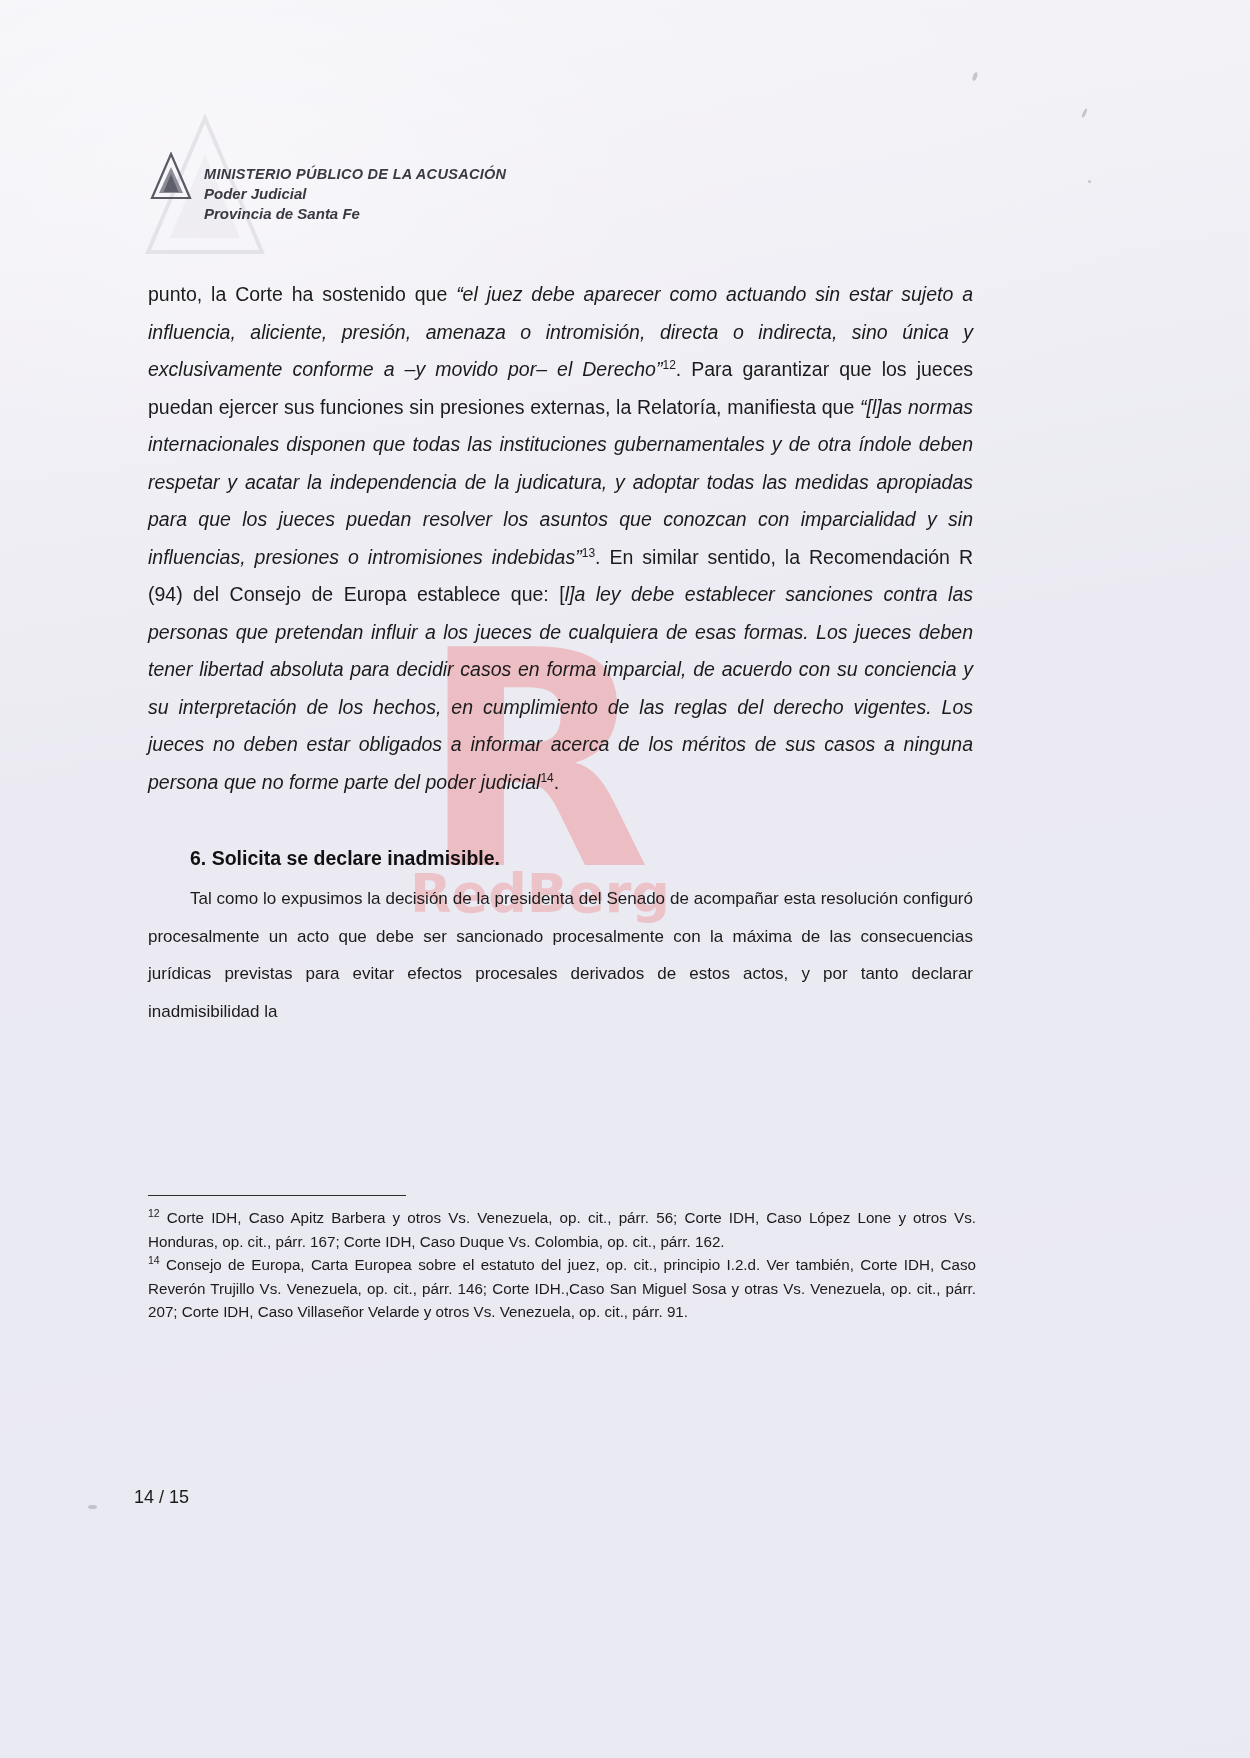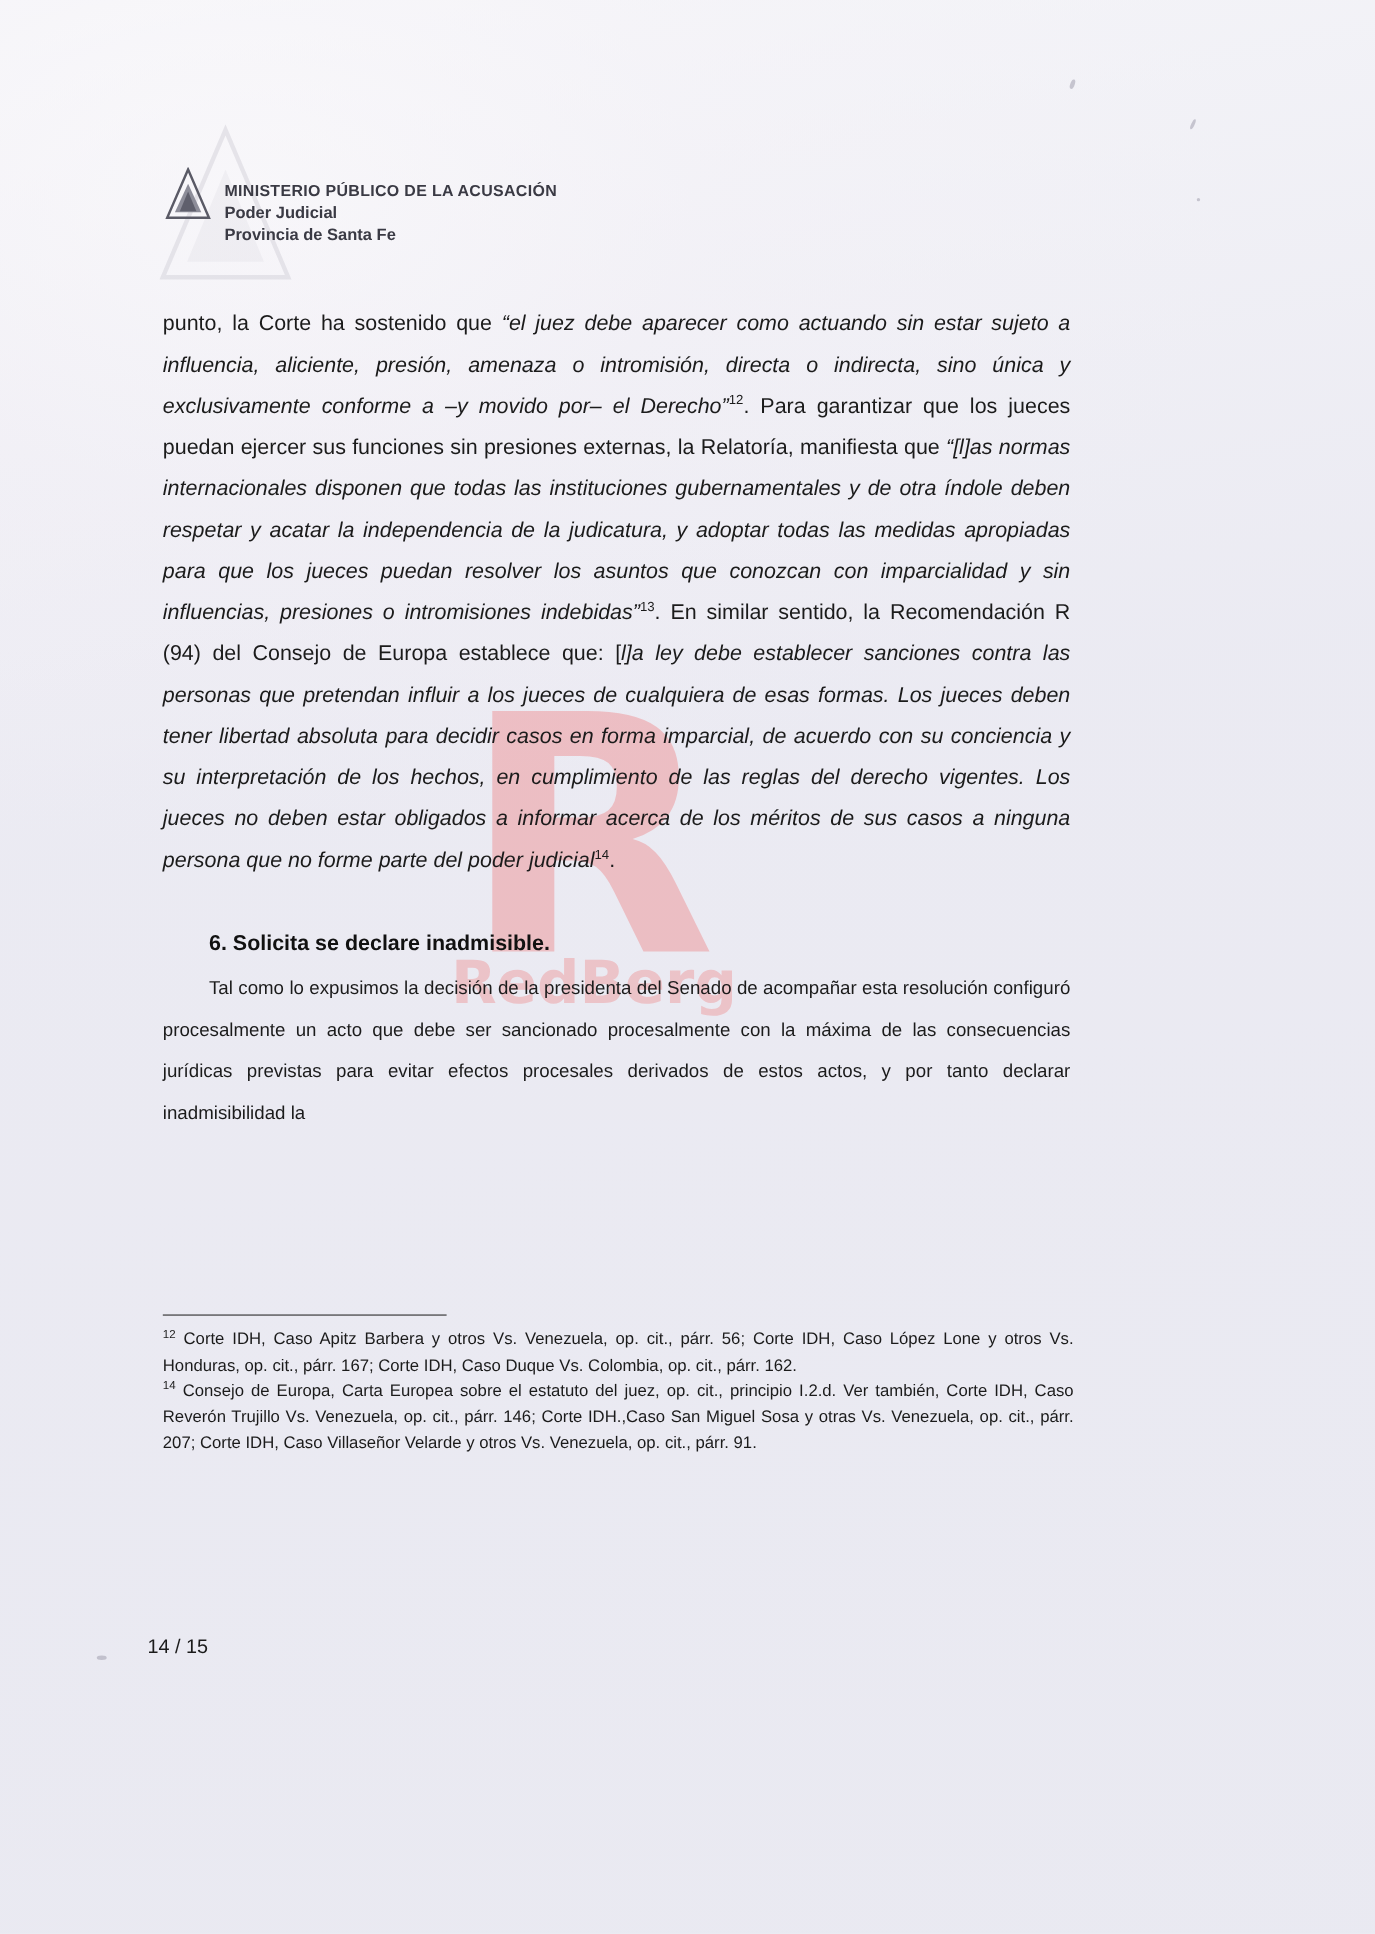--- a/index.html
+++ b/index.html
@@ -82,20 +82,21 @@
     gap: 12px;
   }
   .emblem {
     width: 42px;
     height: 50px;
     flex: none;
     margin-top: 2px;
   }
   .letterhead-text {
     padding-top: 16px;
+    font-style: italic;
   }
   .lh-line1 {
     font-size: 14.5px;
     font-weight: bold;
     letter-spacing: 0.3px;
     color: #3a3a44;
     white-space: nowrap;
   }
   .lh-line2, .lh-line3 {
     font-size: 15px;

